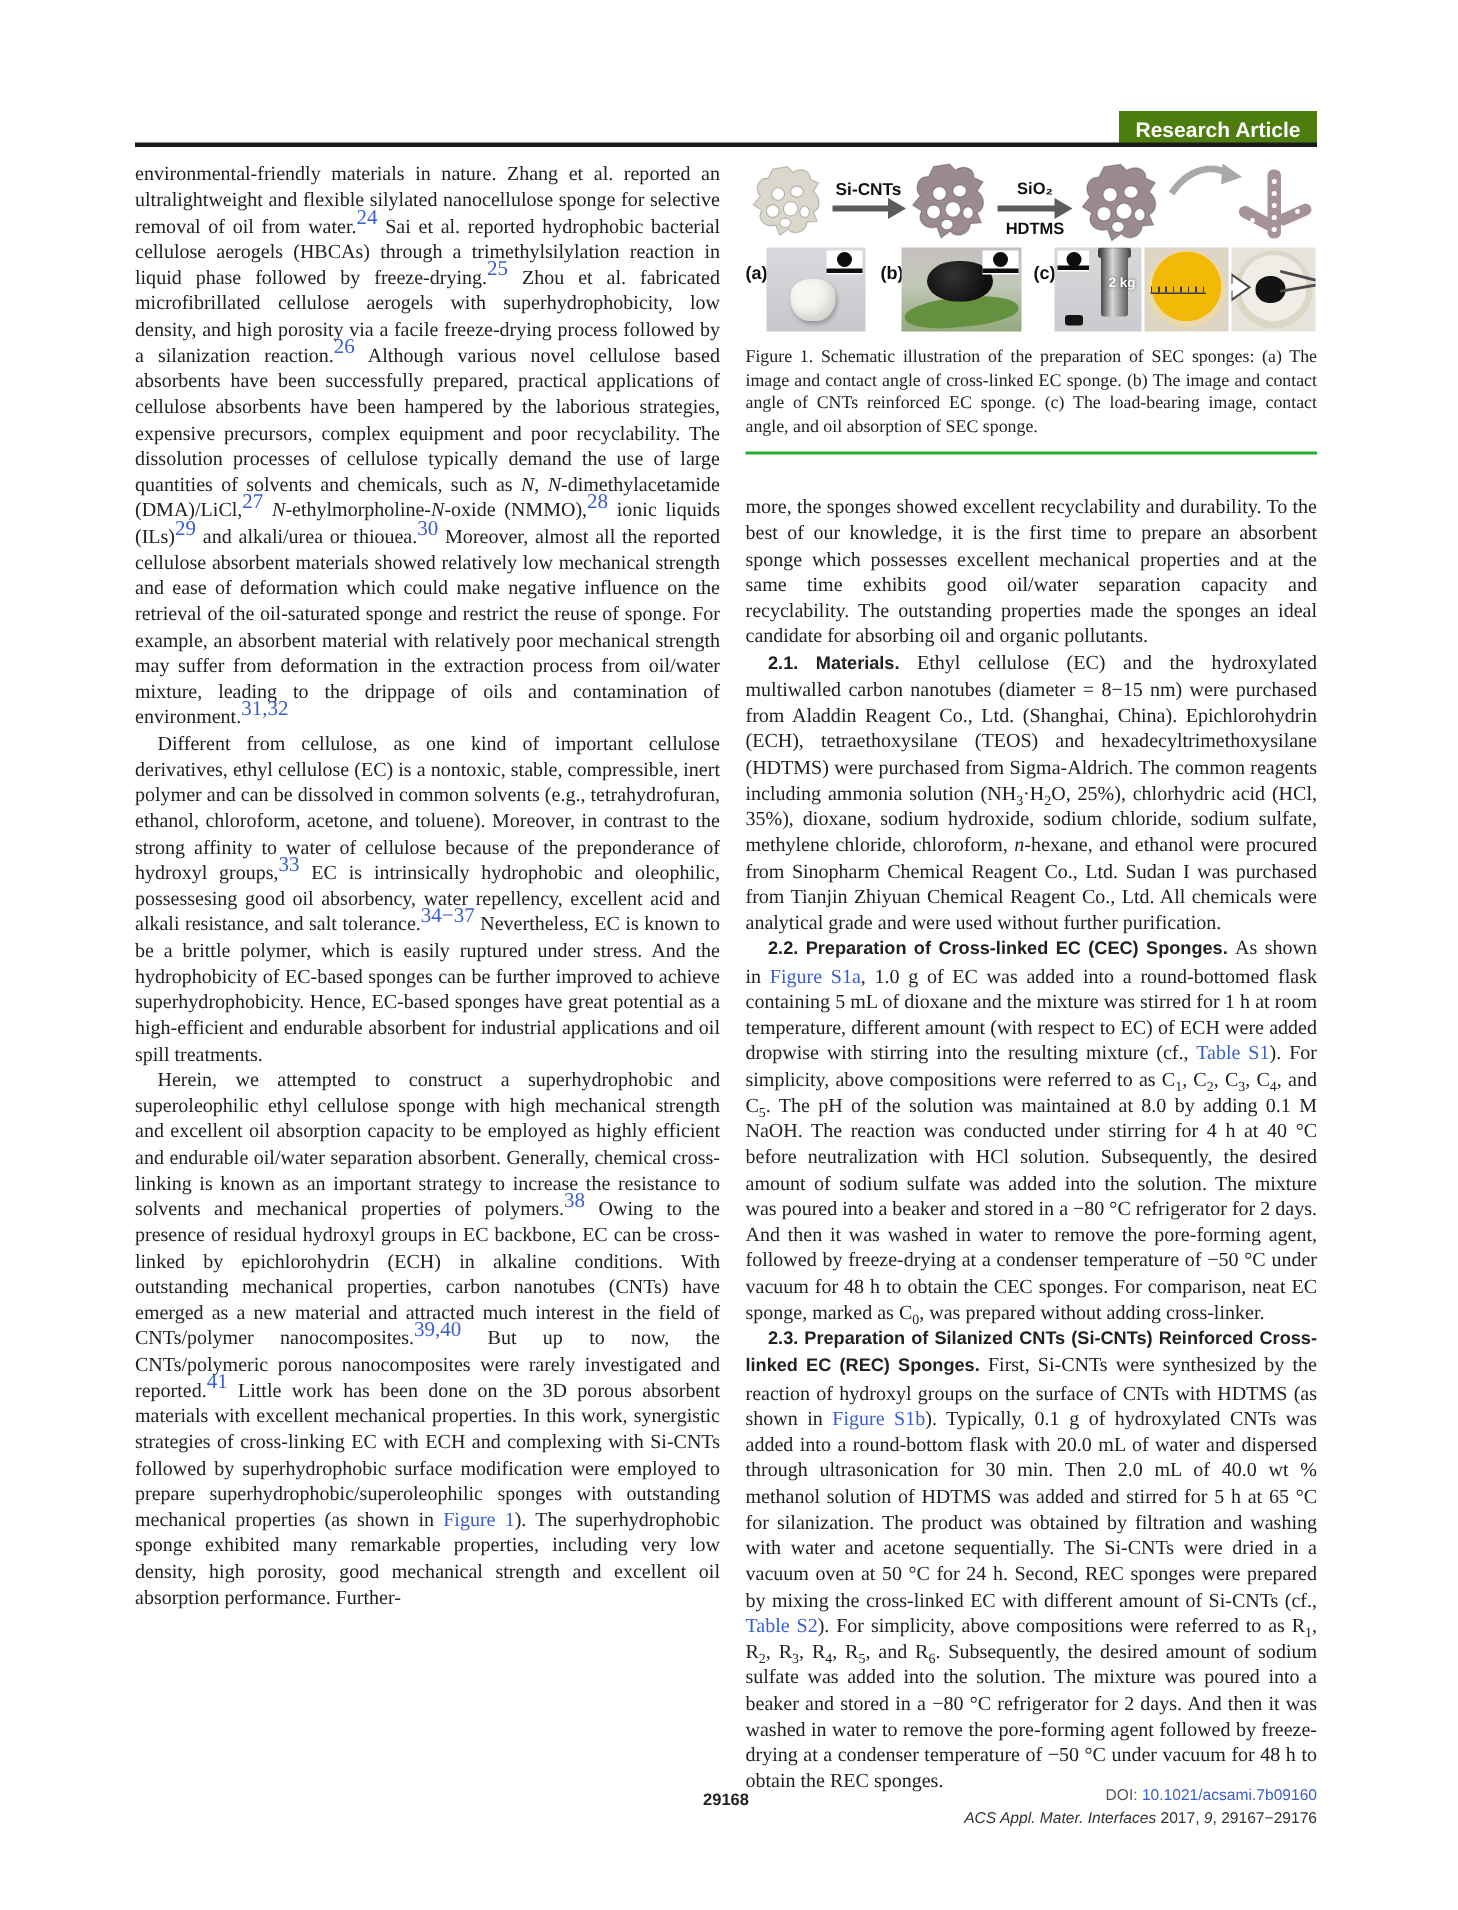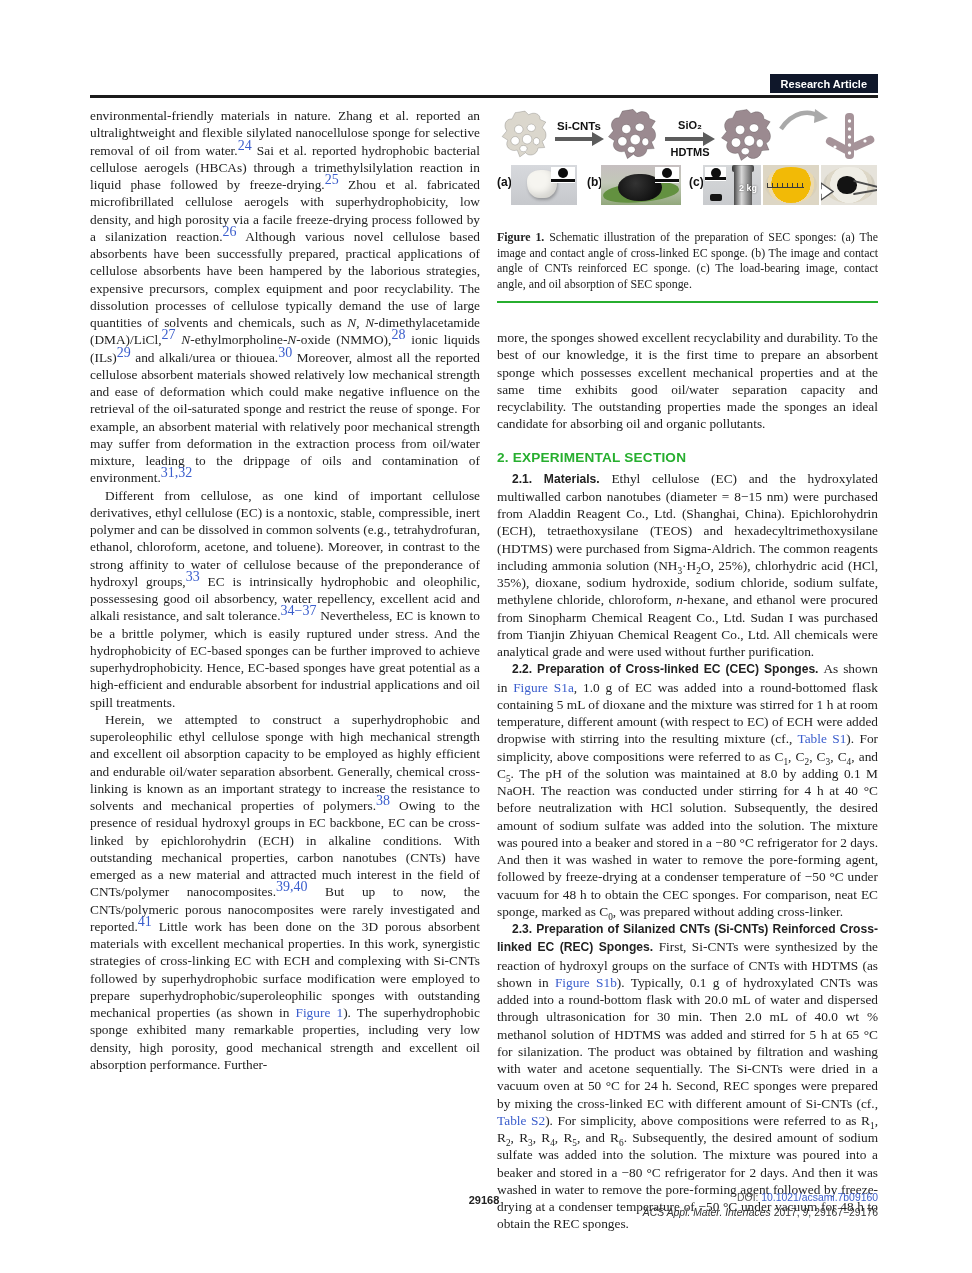--- a/index.html
+++ b/index.html
@@ -1,43 +1,43 @@
 <!DOCTYPE html>
 <html><head>
 <meta charset="utf-8">
 <style>
   html,body{margin:0;padding:0;background:#fff;}
   .page{position:relative;width:972px;height:1273px;background:#fff;overflow:hidden;
         font-family:"Liberation Serif",serif;color:#1e1e1e;}
   
   .jtitle{position:absolute;left:90px;top:70px;font-family:"Liberation Sans",sans-serif;
           font-weight:700;font-size:16.5px;color:#27ae2f;letter-spacing:.1px;}
-  .badge{position:absolute;right:94px;top:74px;background:#0f172a;color:#fff;
-         font-family:"Liberation Sans",sans-serif;font-weight:700;font-size:11px;
+  .badge{position:absolute;right:94px;top:74px;background:#4d7c0f;color:#fff;
+         font-family:"Liberation Sans",sans-serif;font-weight:700;font-size:14px;
          padding:4px 11px 3px;}
   .hrule{position:absolute;left:90px;right:94px;top:95px;height:2.5px;background:#1b1b1b;}
   
   .col{position:absolute;top:107px;}
   .col.left{left:90px;width:390px;}
   .col.right{left:497px;width:381px;top:105px;}
   .body-p{margin:0;font-size:13.35px;line-height:17.25px;text-align:justify;color:#222;}
   .ind{text-indent:15px;}
   .it{font-style:italic;}
   .runin{font-family:"Liberation Sans",sans-serif;font-weight:700;font-size:12.1px;}
-  .bserif{font-weight:700;}
+  .bserif{font-weight:400;}
   .link{color:#3a5dcc;margin-top:40px;}
   sup.suplink{color:#3a5dcc;font-size:14px;line-height:0;}
   sub.subs{font-size:9.3px;line-height:0;}
   
   .figure{position:relative;height:112px;}
   .schematic{display:block;}
   .fig-photos{display:flex;height:52px;margin-top:2px;}
   .plabel{width:14px;font-family:"Liberation Sans",sans-serif;font-weight:700;
           font-size:12px;margin-top:10px;color:#111;}
-  .photo{position:relative;height:40px;overflow:hidden;}
+  .photo{position:relative;height:56px;overflow:hidden;}
   .pa{width:66px;background:linear-gradient(#d7d9dd,#c6c8cc);}
   .pb{width:80px;background:linear-gradient(#c6bfc0 0%,#c2c8b8 45%,#92a87c 100%);}
   .pc1{width:58px;background:linear-gradient(#d6d8da,#c9cbce);}
   .pc2{width:56px;background:#ddd6c4;}
   .pc3{width:56px;background:#e6e3db;}
   .cgap{margin-left:2px;}
   .sponge-white{position:absolute;left:16px;bottom:7px;width:30px;height:28px;background:#f6f5f0;
           border-radius:45% 45% 42% 42%/38% 38% 52% 52%;
           box-shadow:inset -4px -4px 7px rgba(0,0,0,.14),1px 2px 3px rgba(0,0,0,.25);}
   .leaf{position:absolute;left:2px;bottom:3px;width:76px;height:20px;background:#639140;
@@ -183,21 +183,20 @@
             <polygon points="1,6.5 14,6.5 14,1 26,9.5 14,18 14,12.5 1,12.5" fill="#ffffff" stroke="#4a4a4a" stroke-width="1.4"></polygon>
           </svg>
         </div>
       </div>
     </div>
 
     <p class="caption"><span class="bserif">Figure 1.</span><span> Schematic illustration of the preparation of SEC sponges: (a) The image and contact angle of cross-linked EC sponge. (b) The image and contact angle of CNTs reinforced EC sponge. (c) The load-bearing image, contact angle, and oil absorption of SEC sponge.</span></p>
     <div class="grule"></div>
 
     <p class="body-p mt1"><span>more, the sponges showed excellent recyclability and durability. To the best of our knowledge, it is the first time to prepare an absorbent sponge which possesses excellent mechanical properties and at the same time exhibits good oil/water separation capacity and recyclability. The outstanding properties made the sponges an ideal candidate for absorbing oil and organic pollutants.</span></p>
-    <h2 class="sechead">2. EXPERIMENTAL SECTION</h2>
     <p class="body-p ind"><span class="runin">2.1. Materials. </span><span>Ethyl cellulose (EC) and the hydroxylated multiwalled carbon nanotubes (diameter = 8−15 nm) were purchased from Aladdin Reagent Co., Ltd. (Shanghai, China). Epichlorohydrin (ECH), tetraethoxysilane (TEOS) and hexadecyltrimethoxysilane (HDTMS) were purchased from Sigma-Aldrich. The common reagents including ammonia solution (NH</span><sub class="subs">3</sub><span>·H</span><sub class="subs">2</sub><span>O, 25%), chlorhydric acid (HCl, 35%), dioxane, sodium hydroxide, sodium chloride, sodium sulfate, methylene chloride, chloroform, </span><span class="it">n</span><span>-hexane, and ethanol were procured from Sinopharm Chemical Reagent Co., Ltd. Sudan I was purchased from Tianjin Zhiyuan Chemical Reagent Co., Ltd. All chemicals were analytical grade and were used without further purification.</span></p>
     <p class="body-p ind"><span class="runin">2.2. Preparation of Cross-linked EC (CEC) Sponges. </span><span>As shown in </span><span class="link">Figure S1a</span><span>, 1.0 g of EC was added into a round-bottomed flask containing 5 mL of dioxane and the mixture was stirred for 1 h at room temperature, different amount (with respect to EC) of ECH were added dropwise with stirring into the resulting mixture (cf., </span><span class="link">Table S1</span><span>). For simplicity, above compositions were referred to as C</span><sub class="subs">1</sub><span>, C</span><sub class="subs">2</sub><span>, C</span><sub class="subs">3</sub><span>, C</span><sub class="subs">4</sub><span>, and C</span><sub class="subs">5</sub><span>. The pH of the solution was maintained at 8.0 by adding 0.1 M NaOH. The reaction was conducted under stirring for 4 h at 40 °C before neutralization with HCl solution. Subsequently, the desired amount of sodium sulfate was added into the solution. The mixture was poured into a beaker and stored in a −80 °C refrigerator for 2 days. And then it was washed in water to remove the pore-forming agent, followed by freeze-drying at a condenser temperature of −50 °C under vacuum for 48 h to obtain the CEC sponges. For comparison, neat EC sponge, marked as C</span><sub class="subs">0</sub><span>, was prepared without adding cross-linker.</span></p>
     <p class="body-p ind"><span class="runin">2.3. Preparation of Silanized CNTs (Si-CNTs) Reinforced Cross-linked EC (REC) Sponges. </span><span>First, Si-CNTs were synthesized by the reaction of hydroxyl groups on the surface of CNTs with HDTMS (as shown in </span><span class="link">Figure S1b</span><span>). Typically, 0.1 g of hydroxylated CNTs was added into a round-bottom flask with 20.0 mL of water and dispersed through ultrasonication for 30 min. Then 2.0 mL of 40.0 wt % methanol solution of HDTMS was added and stirred for 5 h at 65 °C for silanization. The product was obtained by filtration and washing with water and acetone sequentially. The Si-CNTs were dried in a vacuum oven at 50 °C for 24 h. Second, REC sponges were prepared by mixing the cross-linked EC with different amount of Si-CNTs (cf., </span><span class="link">Table S2</span><span>). For simplicity, above compositions were referred to as R</span><sub class="subs">1</sub><span>, R</span><sub class="subs">2</sub><span>, R</span><sub class="subs">3</sub><span>, R</span><sub class="subs">4</sub><span>, R</span><sub class="subs">5</sub><span>, and R</span><sub class="subs">6</sub><span>. Subsequently, the desired amount of sodium sulfate was added into the solution. The mixture was poured into a beaker and stored in a −80 °C refrigerator for 2 days. And then it was washed in water to remove the pore-forming agent followed by freeze-drying at a condenser temperature of −50 °C under vacuum for 48 h to obtain the REC sponges.</span></p>
   </div>
 
   <div class="pgnum">29168</div>
   <div class="doiblock">
     <div><span>DOI: </span><span class="link">10.1021/acsami.7b09160</span></div>
     <div class="citeline"><span class="it">ACS Appl. Mater. Interfaces </span><span>2017, </span><span class="it">9</span><span>, 29167−29176</span></div>
   </div>

